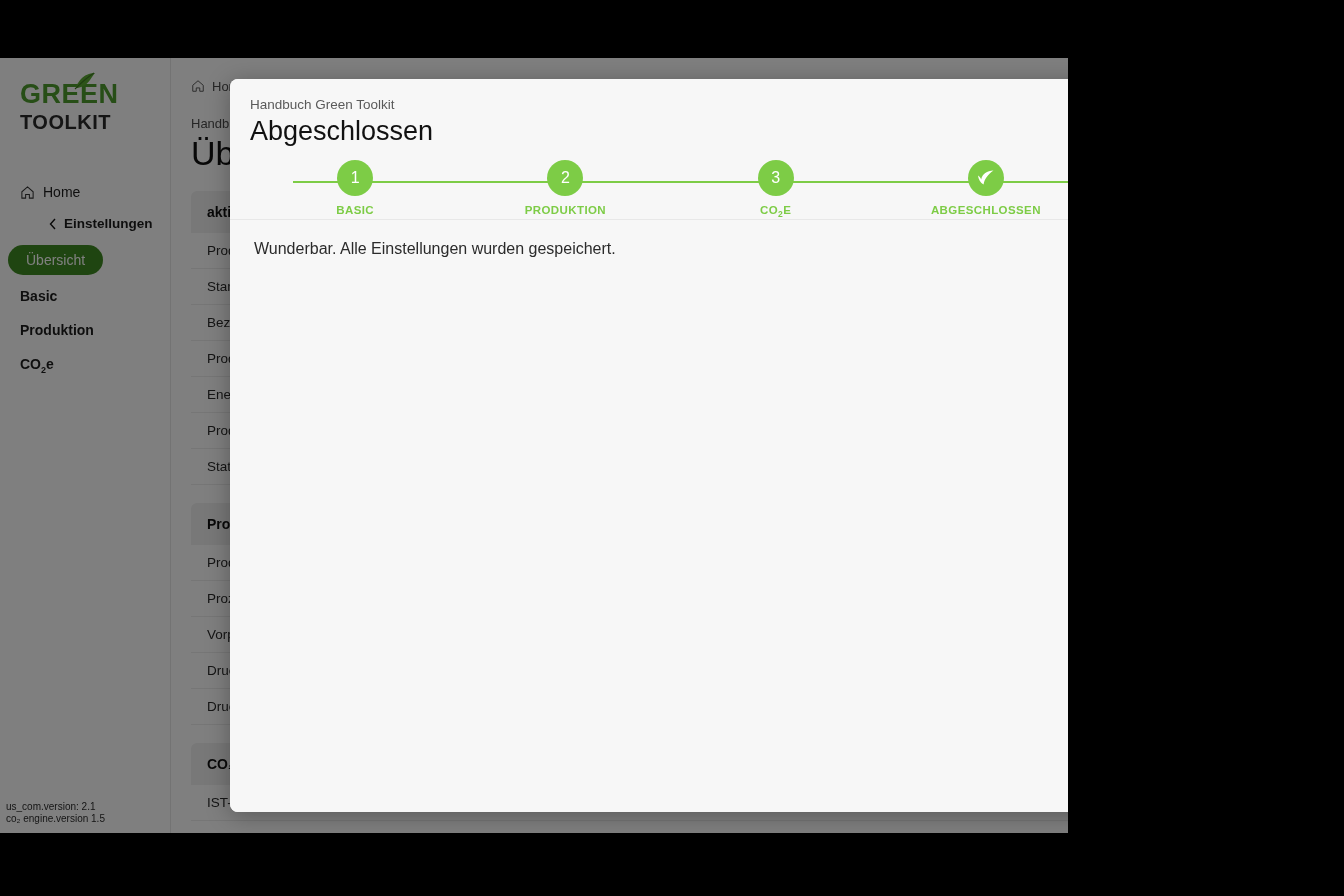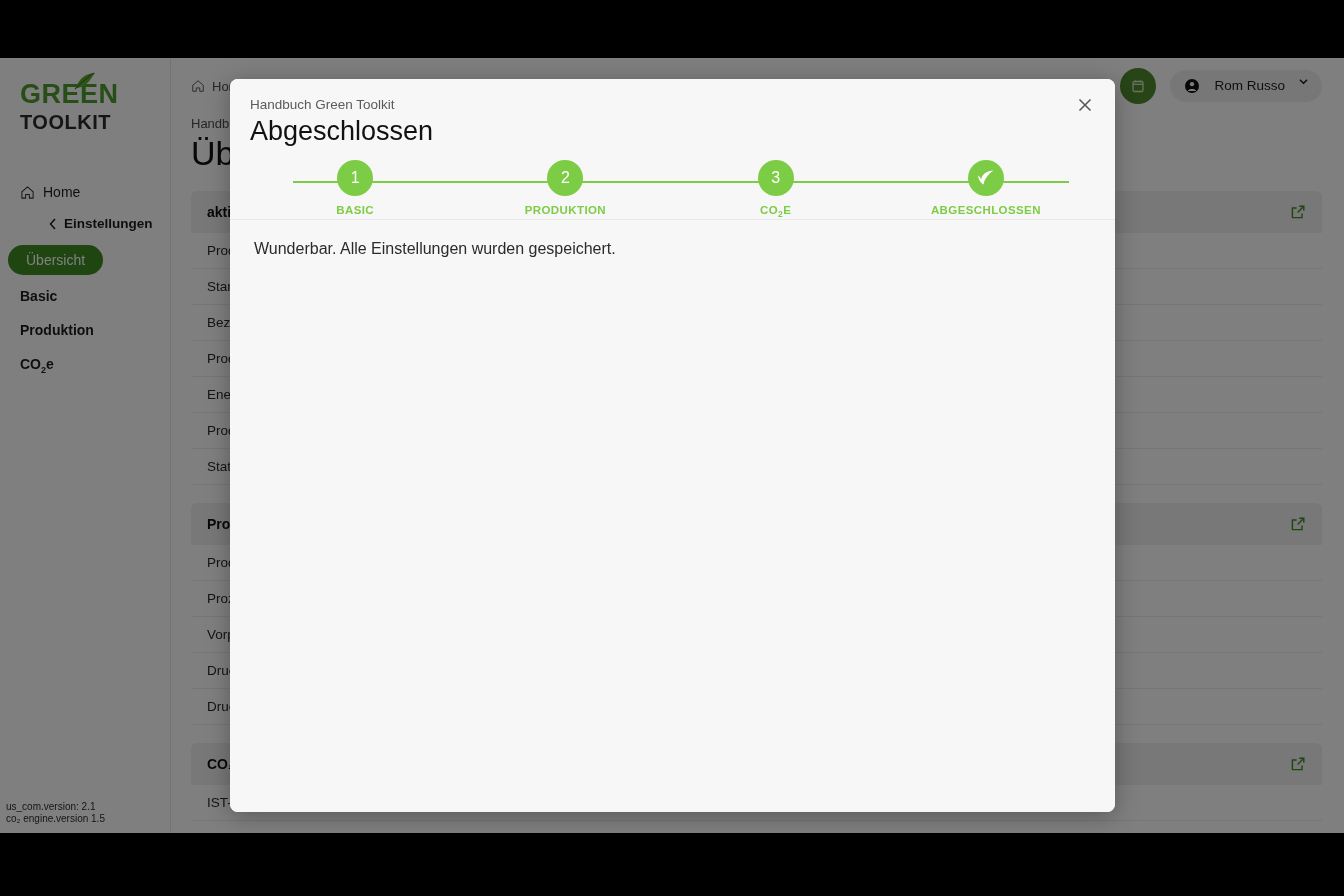--- a/index.html
+++ b/index.html
@@ -13,21 +13,21 @@
     overflow: hidden;
     font-family: "Liberation Sans", sans-serif;
     position: relative;
   }
 
   
   #app-viewport {
     position: absolute;
     left: 0;
     top: 58px;
-    width: 1344px;
+    width: 1068px;
     height: 775px;
     background: #0f172a;
     overflow: hidden;
   }
 
   
   #modal-scrim {
     position: absolute;
     left: 0; top: 0;
     width: 1344px;

